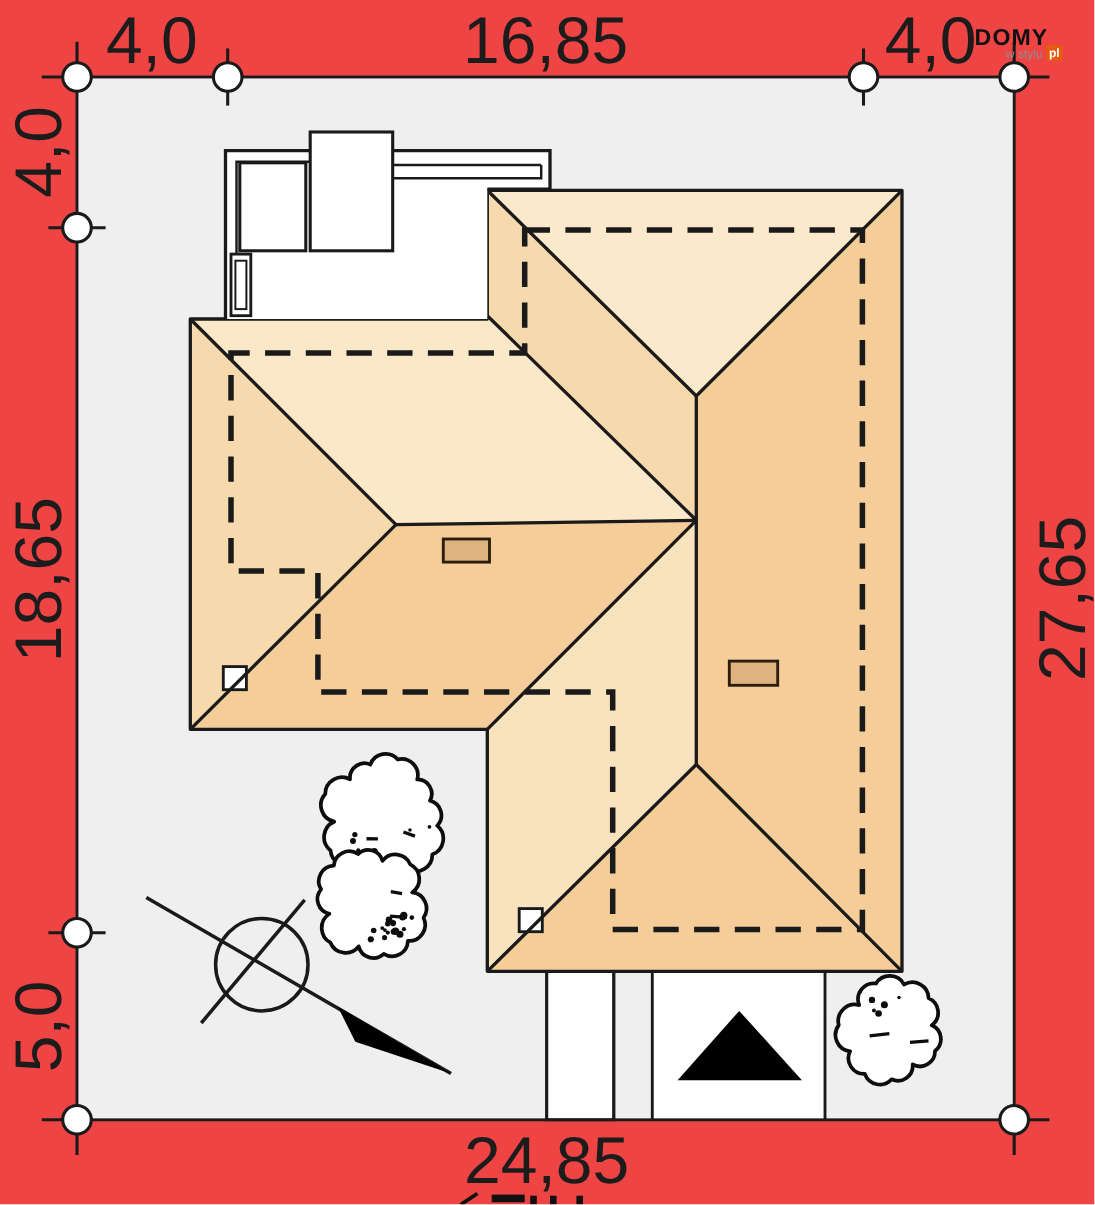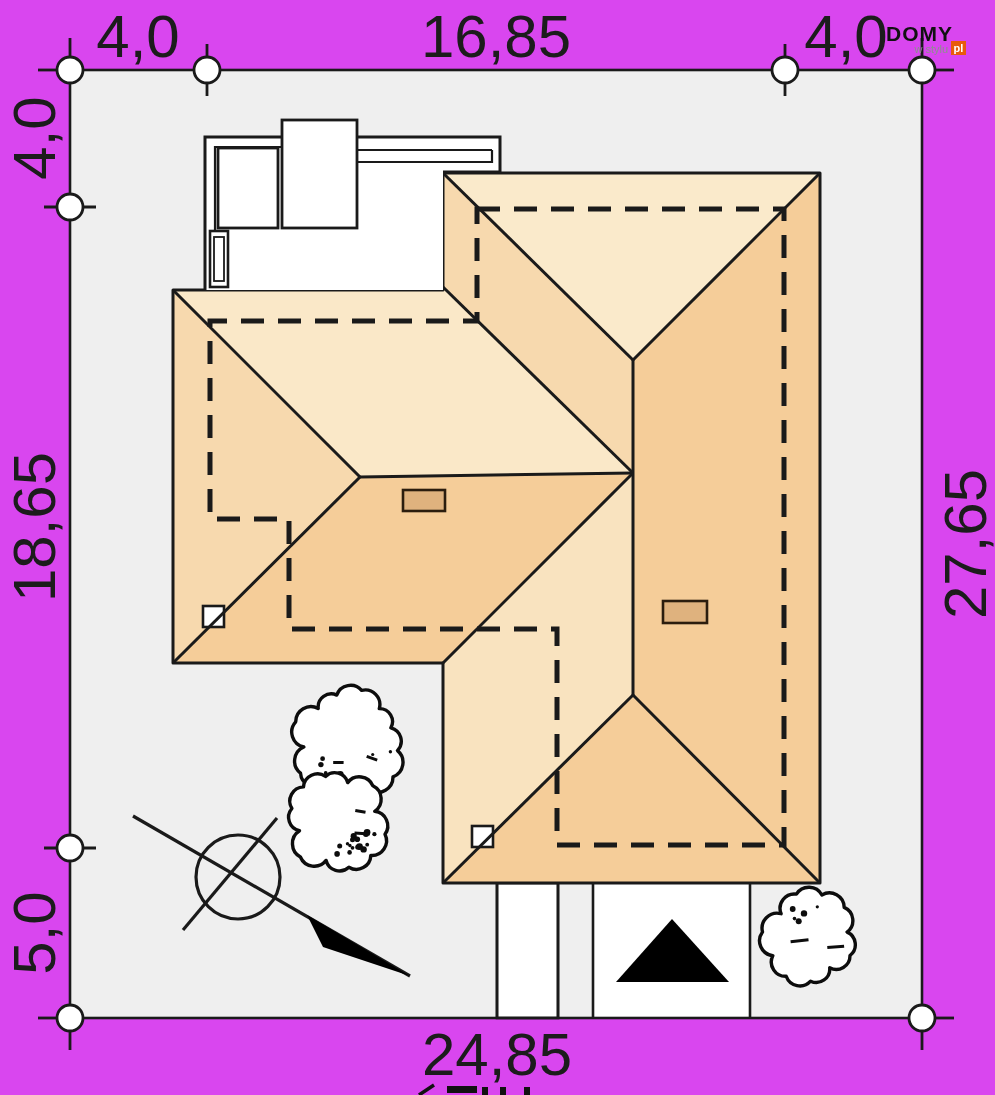--- a/index.html
+++ b/index.html
@@ -1,16 +1,16 @@
 <!DOCTYPE html>
 <html><head>
 <meta charset="utf-8">
 <style>
   html,body{margin:0;padding:0;background:#ffffff;}
-  .stage{position:relative;width:995px;height:1095px;background:#d946ef;overflow:hidden;
+  .stage{position:relative;width:995px;height:1095px;background:#ef4444;overflow:hidden;
          font-family:"Liberation Sans",sans-serif;}
   svg{position:absolute;left:0;top:0;}
   text{font-family:"Liberation Sans",sans-serif;}
   .dim{font-size:60px;fill:#1c1c1c;letter-spacing:0px;}
   .logo-brand{font-size:21px;font-weight:bold;fill:#111;letter-spacing:1px;}
   .logo-tag{font-size:11px;fill:#8e8e8e;}
   .logo-tld{font-size:11px;font-weight:bold;fill:#ffffff;}
 </style>
 </head>
 <body>

